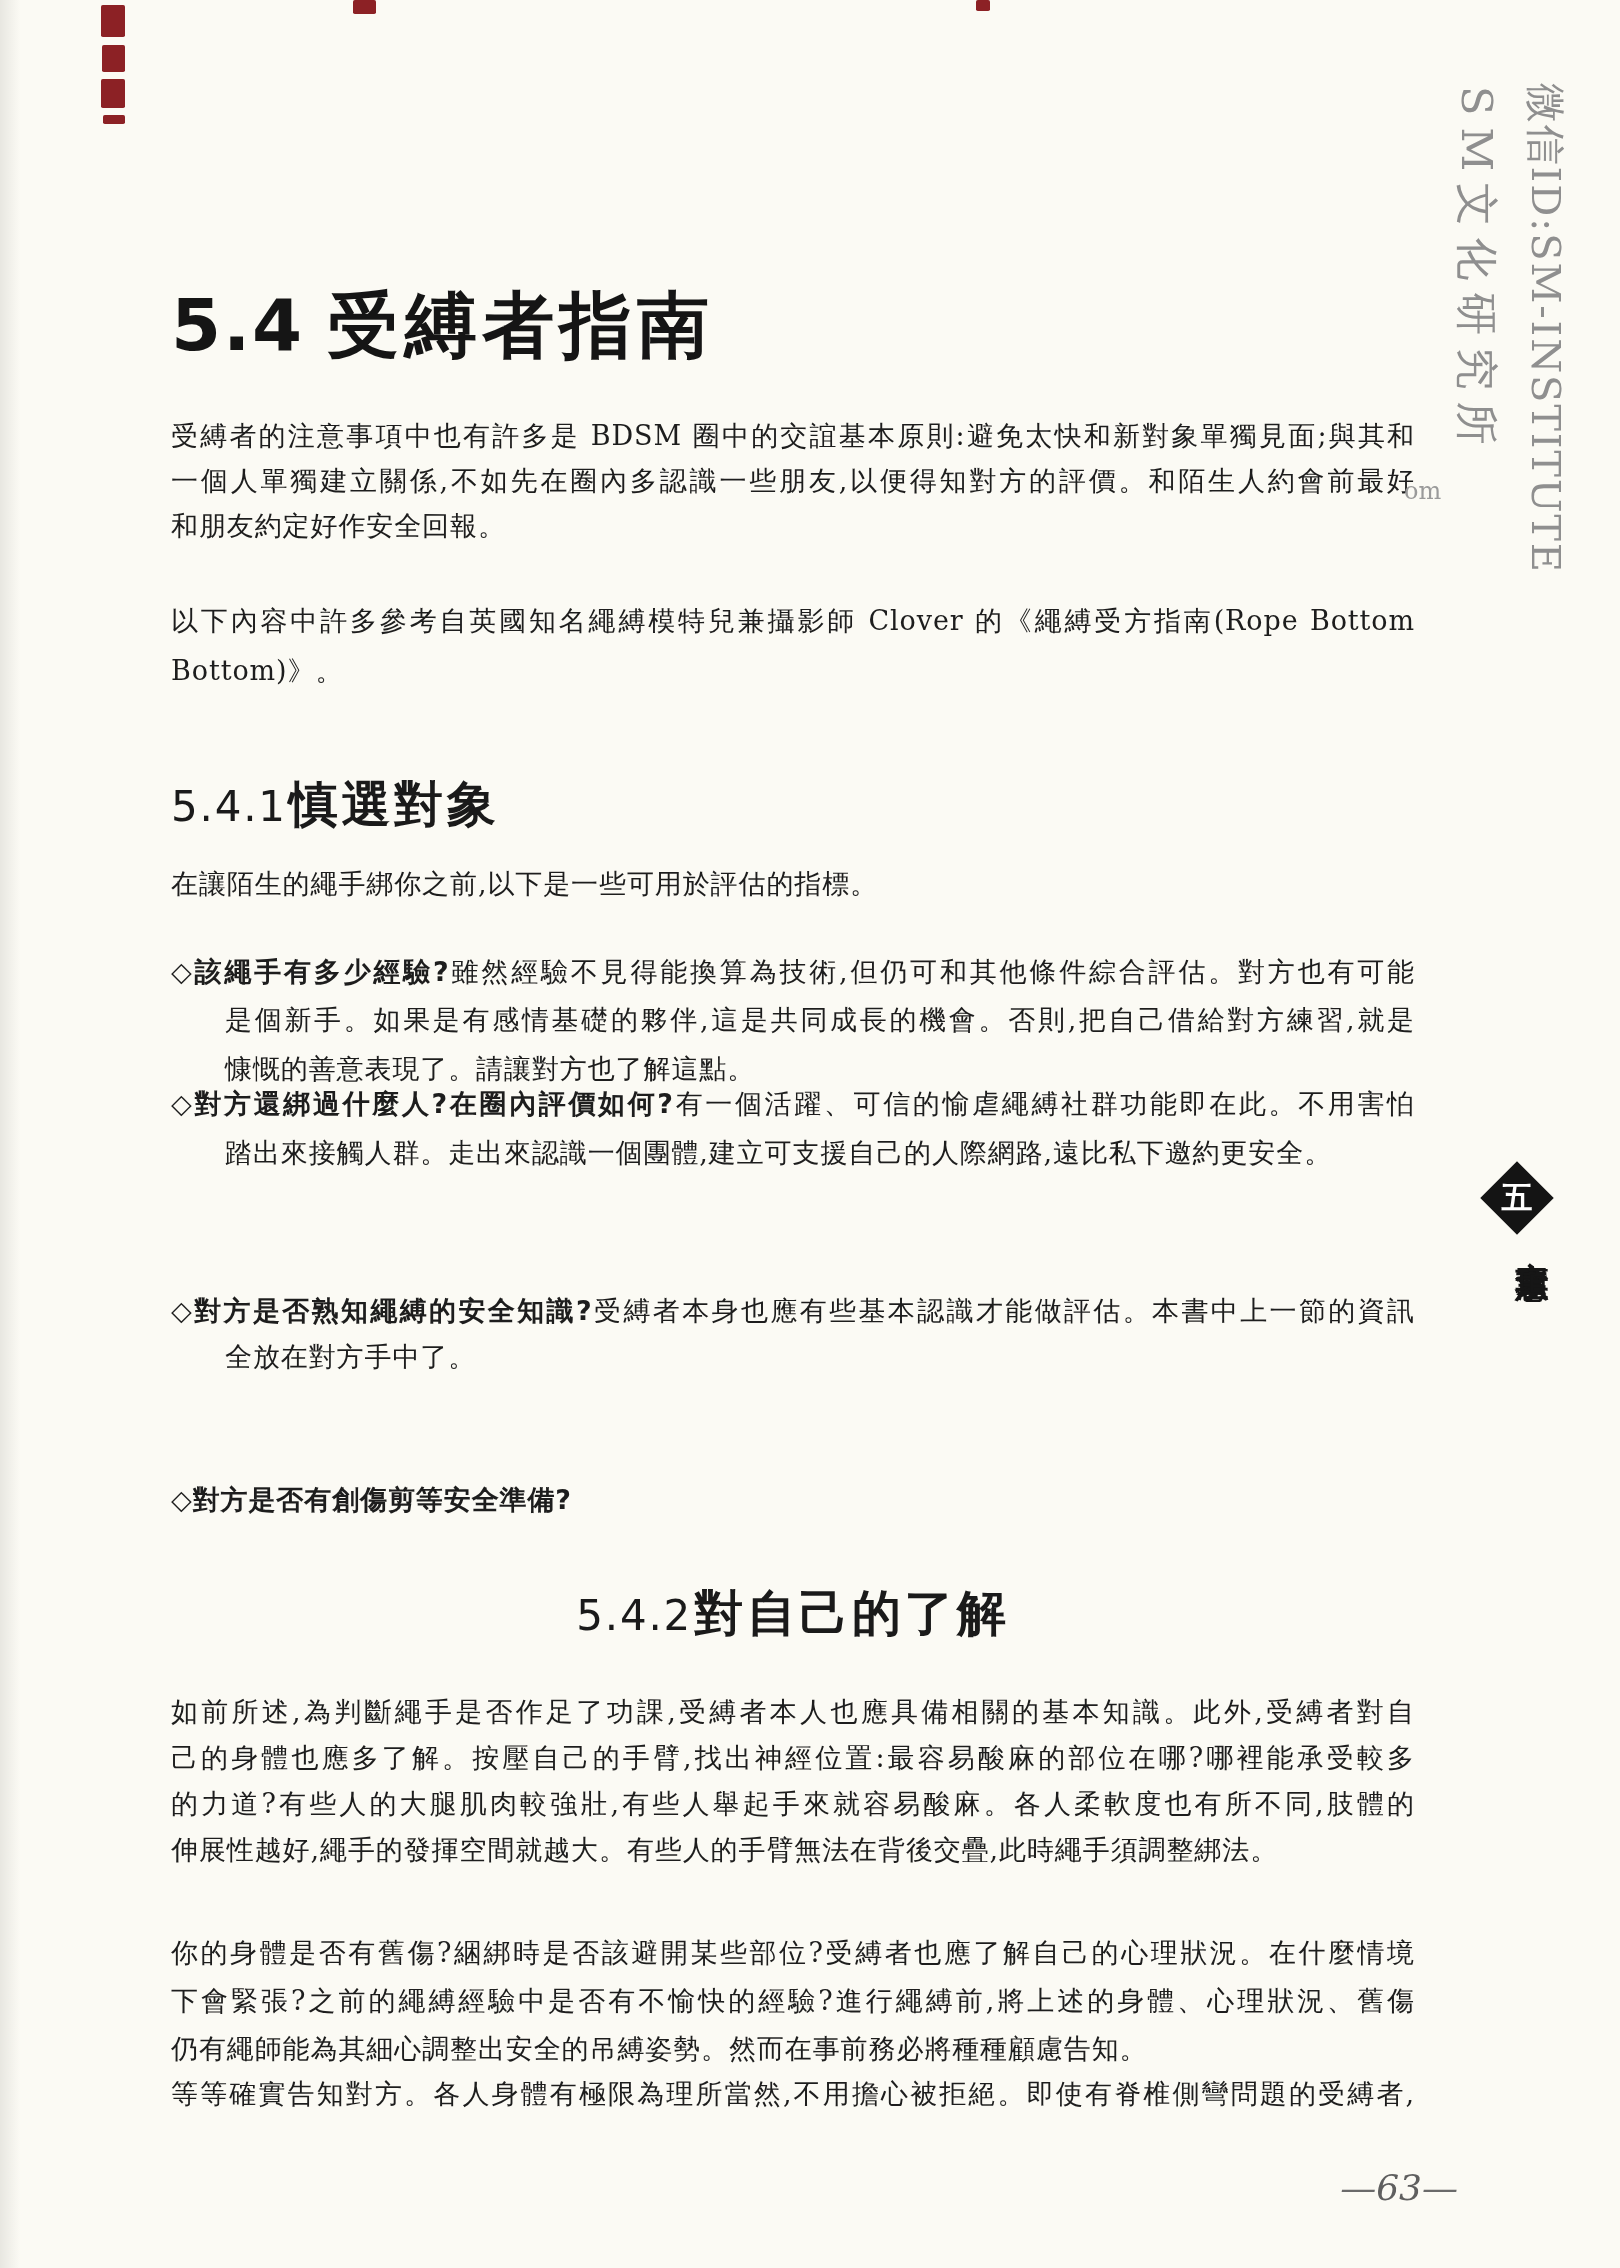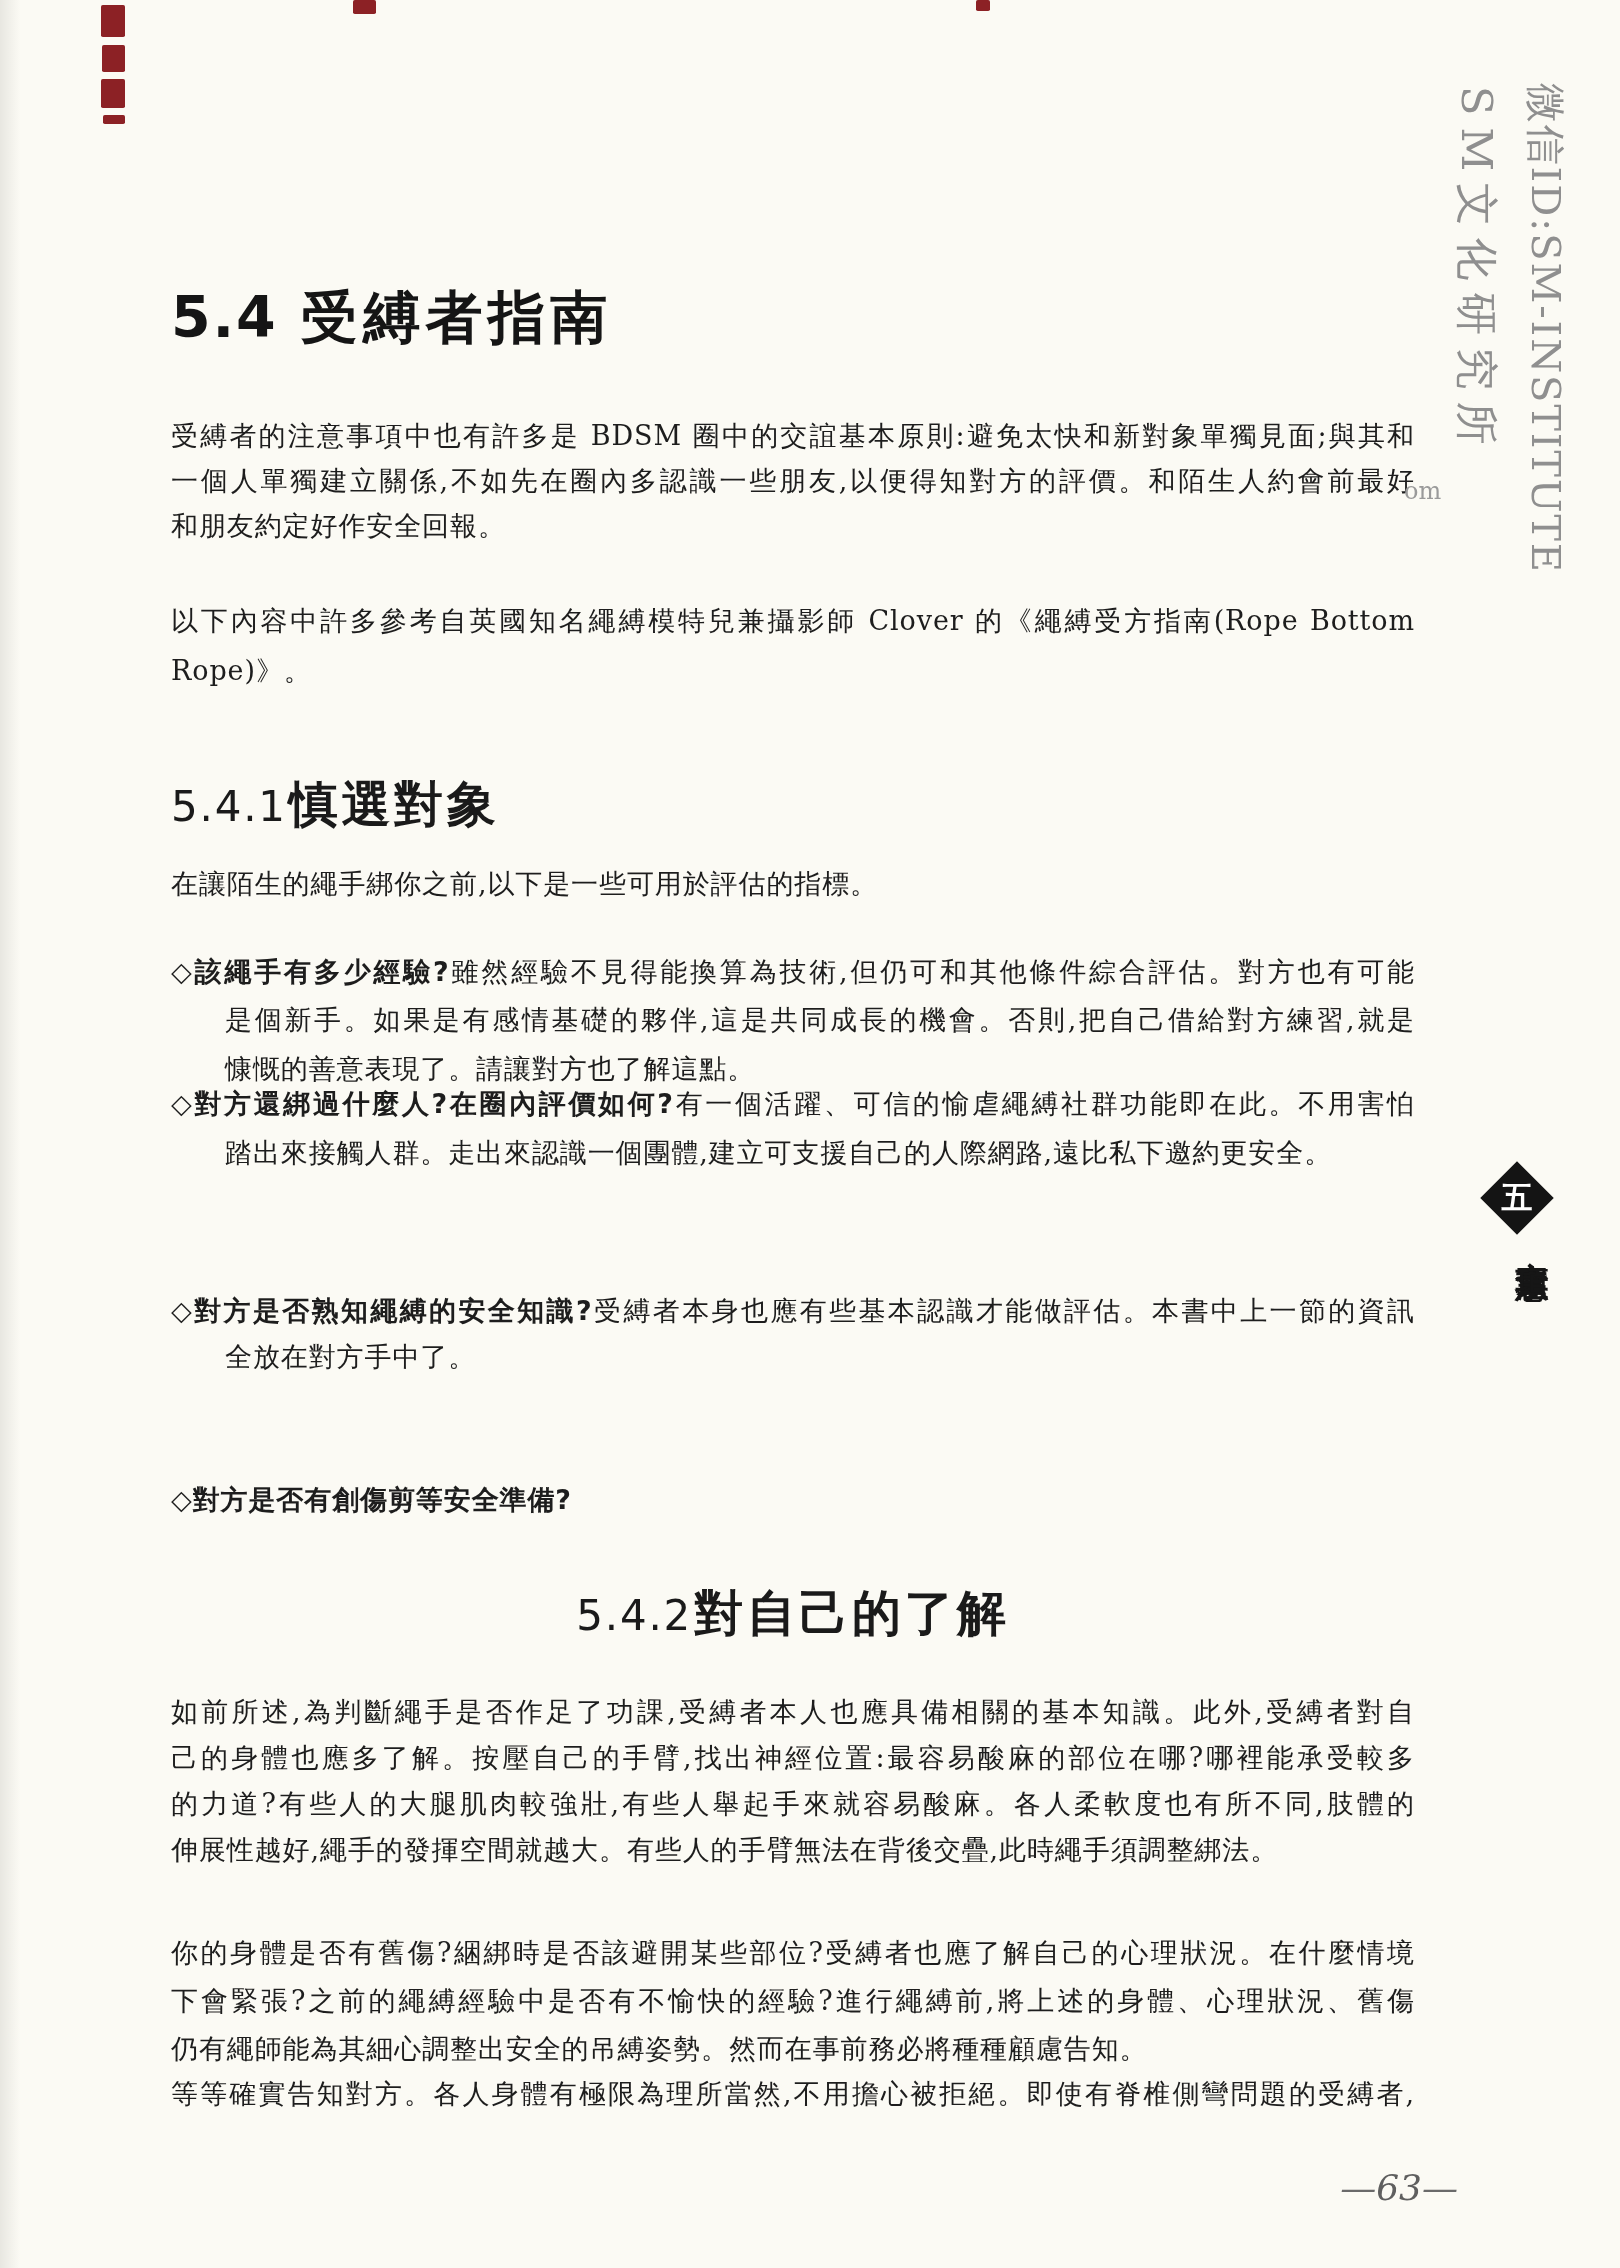--- a/index.html
+++ b/index.html
@@ -15,22 +15,22 @@
     pointer-events:none;
   }
   
   .col { position:absolute; left:171px; width:1244px; }
   .bline {
     height:45px; font-size:27px; line-height:40px; letter-spacing:0.9px;
     text-align:justify; text-align-last:justify; white-space:nowrap;
   }
   .bline.plain { text-align-last:auto; }
   .title {
-    top:268px; font-family:"DejaVu Sans","Liberation Sans",sans-serif;
-    font-weight:bold; font-size:57px; line-height:99px; letter-spacing:5.4px;
+    top:276px; font-family:"DejaVu Sans","Liberation Sans",sans-serif;
+    font-weight:bold; font-size:72px; line-height:99px; letter-spacing:5.4px;
     color:#151515; white-space:nowrap;
   }
   .title .num { letter-spacing:1.8px; margin-right:23.4px; }
   .h2 {
     font-family:"DejaVu Sans","Liberation Sans",sans-serif;
     color:#1a1a1a; white-space:nowrap;
   }
   .h2 .num { font-size:42px; font-weight:400; letter-spacing:1.8px; margin-right:2px; }
   .h2 .txt { font-size:49px; font-weight:bold; letter-spacing:3.6px; }
   .boldlead { font-family:"DejaVu Sans","Liberation Sans",sans-serif; font-weight:bold; }
@@ -96,21 +96,21 @@
   </div>
 
   <div class="col abs" style="top:416px;">
     <div class="bline">受縛者的注意事項中也有許多是 BDSM 圈中的交誼基本原則:避免太快和新對象單獨見面;與其和</div>
     <div class="bline">一個人單獨建立關係,不如先在圈內多認識一些朋友,以便得知對方的評價。和陌生人約會前最好</div>
     <div class="bline plain">和朋友約定好作安全回報。</div>
   </div>
 
   <div class="col abs" style="top:601px;">
     <div class="bline" style="height:50px;">以下內容中許多參考自英國知名繩縛模特兒兼攝影師 Clover 的《繩縛受方指南(Rope Bottom</div>
-    <div class="bline plain">Rope)》。</div>
+    <div class="bline plain">Bottom)》。</div>
   </div>
 
   <div class="col h2 abs" style="top:772px;">
     <span class="num">5.4.1</span><span class="txt">慎選對象</span>
   </div>
 
   <div class="col abs" style="top:952px;">
     <div class="bline bullet-first" style="height:48px;">
       <span class="boldlead">◇</span><span class="boldlead">該繩手有多少經驗?</span><span>雖然經驗不見得能換算為技術,但仍可和其他條件綜合評估。對方也有可能</span>
     </div>

